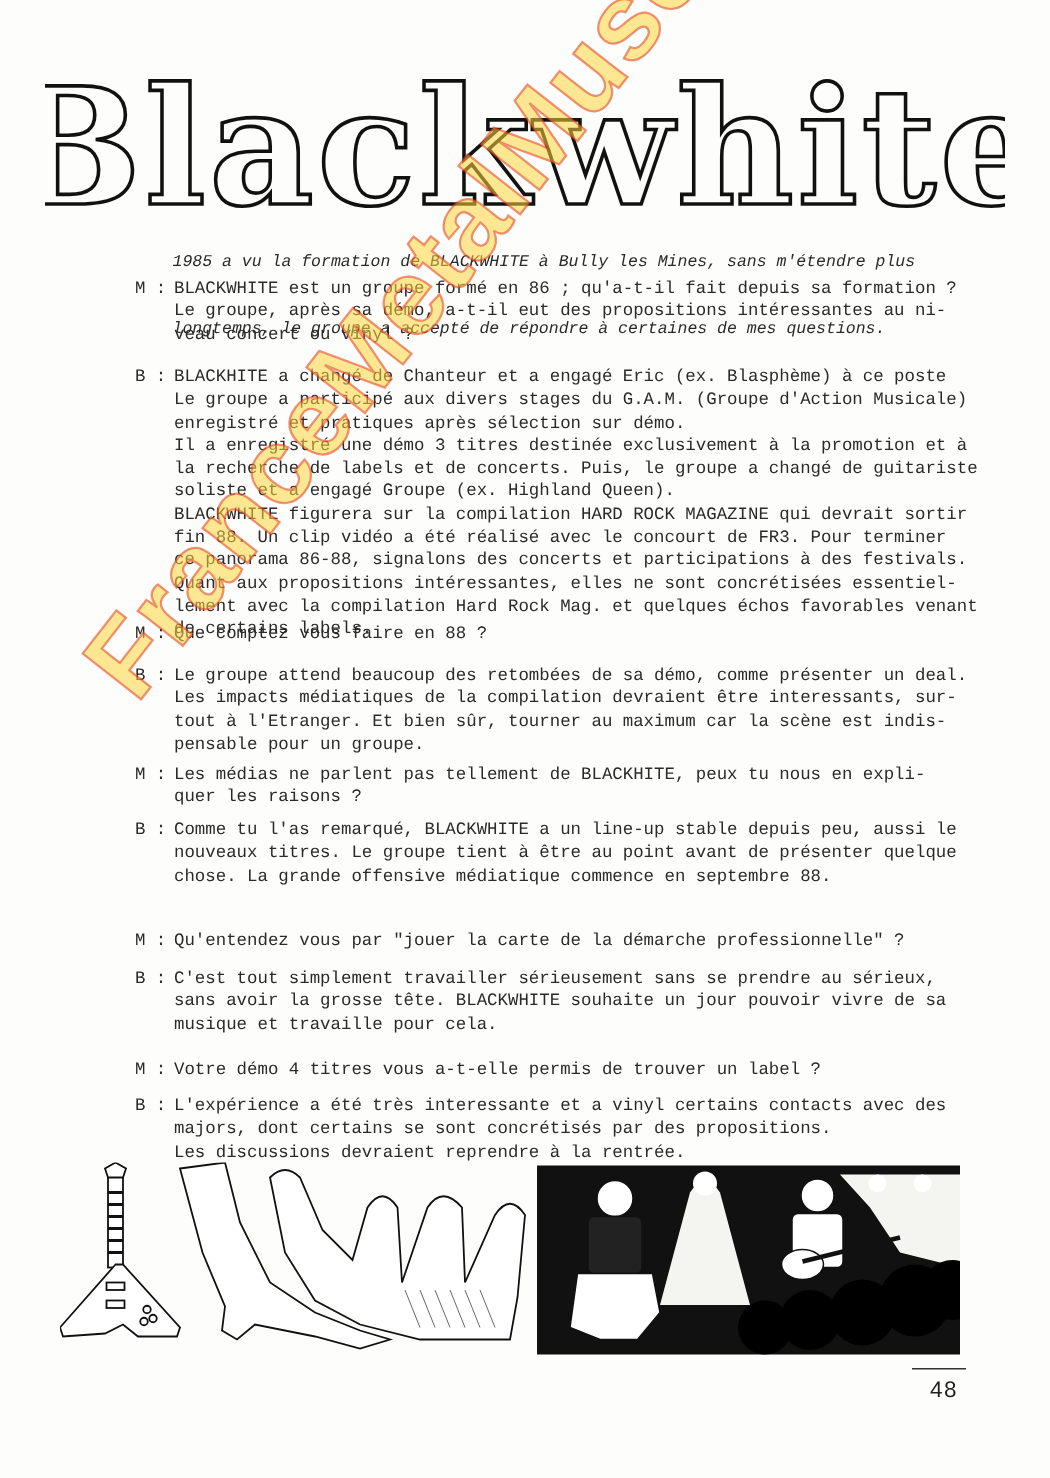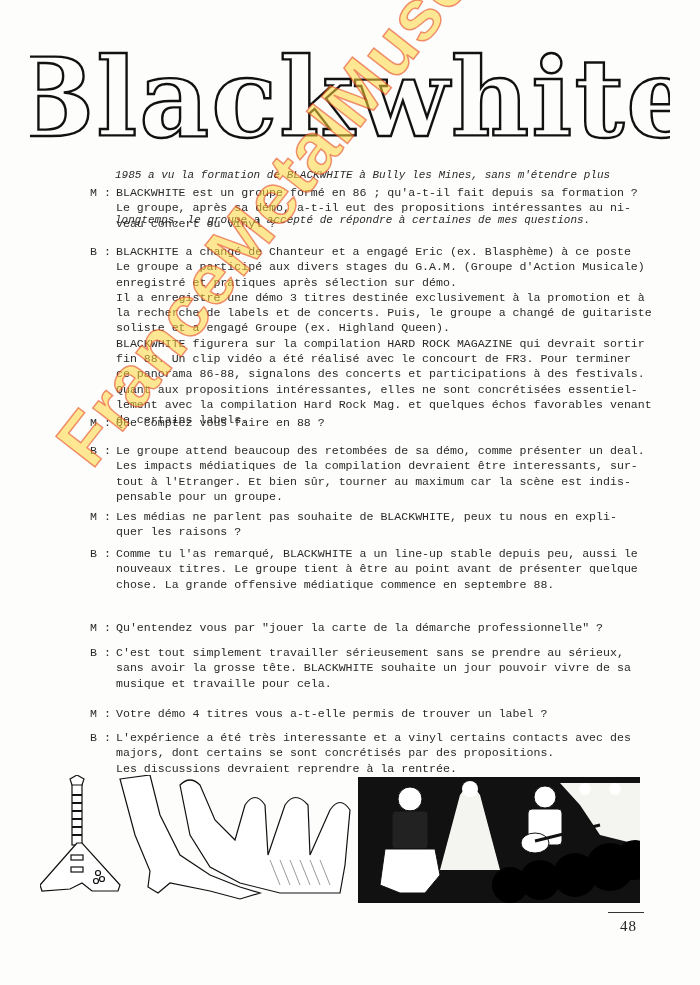--- a/index.html
+++ b/index.html
@@ -17,21 +17,21 @@
   }
   .qa { position: absolute; left: 90px; width: 580px; font-size: 11.6px; line-height: 15.3px; }
   .qa .row { display: flex; }
   .qa .who { width: 26px; flex: none; white-space: pre; }
   .qa .txt { white-space: pre; }
   .illus {
     position: absolute; left: 40px; top: 775px; width: 600px; height: 130px;
   }
   .illus svg { width: 100%; height: 100%; }
   .pagerule { position: absolute; left: 608px; top: 912px; width: 36px; height: 1px; background: #333; }
-  .pagenum { position: absolute; left: 620px; top: 918px; font-family: Liberation Serif, serif; font-size: 15px; color: #222; letter-spacing: 1px; }
+  .pagenum { position: absolute; left: 620px; top: 918px; font-family: Liberation Sans, sans-serif; font-size: 15px; color: #222; letter-spacing: 1px; }
   .watermark {
     position: absolute; left: 40px; top: 430px; transform: rotate(-52deg); transform-origin: left top;
     font-family: "Liberation Sans", sans-serif; font-weight: bold; font-size: 72px;
     color: rgba(255, 214, 60, 0.55);
     -webkit-text-stroke: 1.5px rgba(225, 60, 30, 0.55);
     white-space: nowrap; pointer-events: none; letter-spacing: 1px;
   }
 </style>
 </head>
 <body>
@@ -135,21 +135,21 @@
     </div>
   <div class="row">
       <span class="who"></span>
       <span class="txt">pensable pour un groupe.</span>
     </div>
 </div>
 
 <div class="qa" style="top:509px">
   <div class="row">
       <span class="who">M :</span>
-      <span class="txt">Les médias ne parlent pas souhaite de BLACKWHITE, peux tu nous en expli-</span>
+      <span class="txt">Les médias ne parlent pas tellement de BLACKHITE, peux tu nous en expli-</span>
     </div>
   <div class="row">
       <span class="who"></span>
       <span class="txt">quer les raisons ?</span>
     </div>
 </div>
 
 <div class="qa" style="top:546px">
   <div class="row">
       <span class="who">B :</span>

